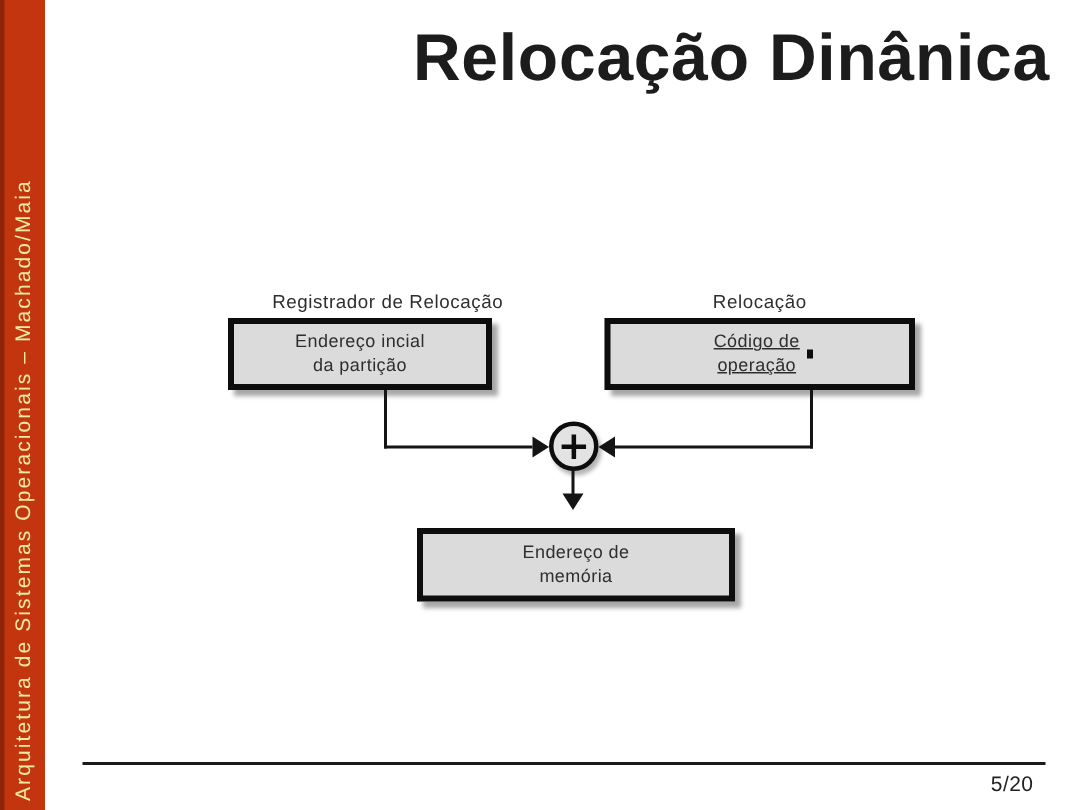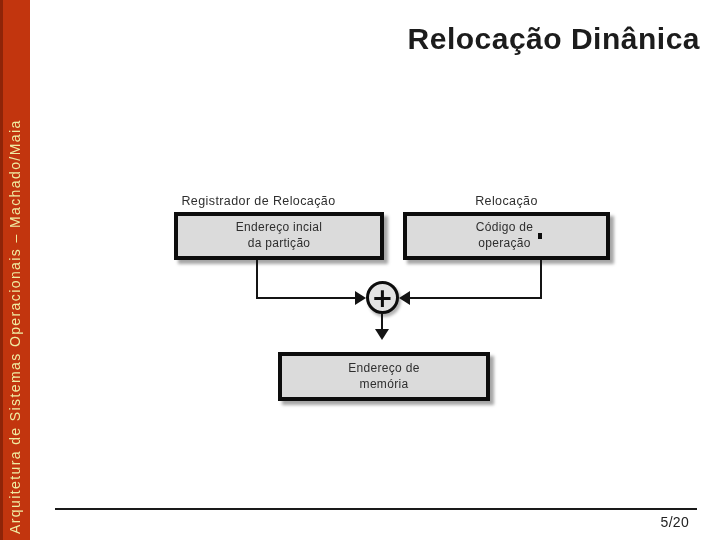--- a/index.html
+++ b/index.html
@@ -32,21 +32,21 @@
     font-family: "Liberation Sans", sans-serif;
   }
 
   
   .title {
     position: absolute;
     top: 16px; right: 20px;
     margin: 0;
     font-family: "Liberation Sans", sans-serif;
     font-weight: 700;
-    font-size: 30px;
+    font-size: 44px;
     line-height: 46px;
     color: var(--title-text, #1c1c1c);
     letter-spacing: 0.5px;
   }
 
   
   .dlabel {
     position: absolute;
     font-size: 12.5px;
     color: var(--diagram-text, #2e2e2e);
@@ -66,22 +66,22 @@
     display: flex;
     align-items: center;
     justify-content: center;
     text-align: center;
     font-size: 12px;
     line-height: 1.3;
     letter-spacing: 0.3px;
     color: var(--diagram-text, #2e2e2e);
   }
   .dbox .txt { white-space: pre-line; }
-  .box-register { left: 152px; top: 212px; width: 210px; height: 48px; margin-left: 22px; }
-  .box-instruction { left: 403px; top: 212px; width: 207px; height: 48px; padding: 17px; }
+  .box-register { left: 152px; top: 212px; width: 176px; height: 48px; }
+  .box-instruction { left: 403px; top: 212px; width: 207px; height: 48px; padding: 17px; text-decoration: underline; }
   .box-instruction .cell {
     display: flex; align-items: center; justify-content: center;
     height: 100%; white-space: pre-line;
   }
   .cell-opcode { width: 66px; border-right: 4px solid var(--box-border, #0d0d0d); flex: none; }
   .cell-address { flex: 1; }
   .box-memory { left: 278px; top: 352px; width: 212px; height: 49px; }
 
   
   .plus-circle {

